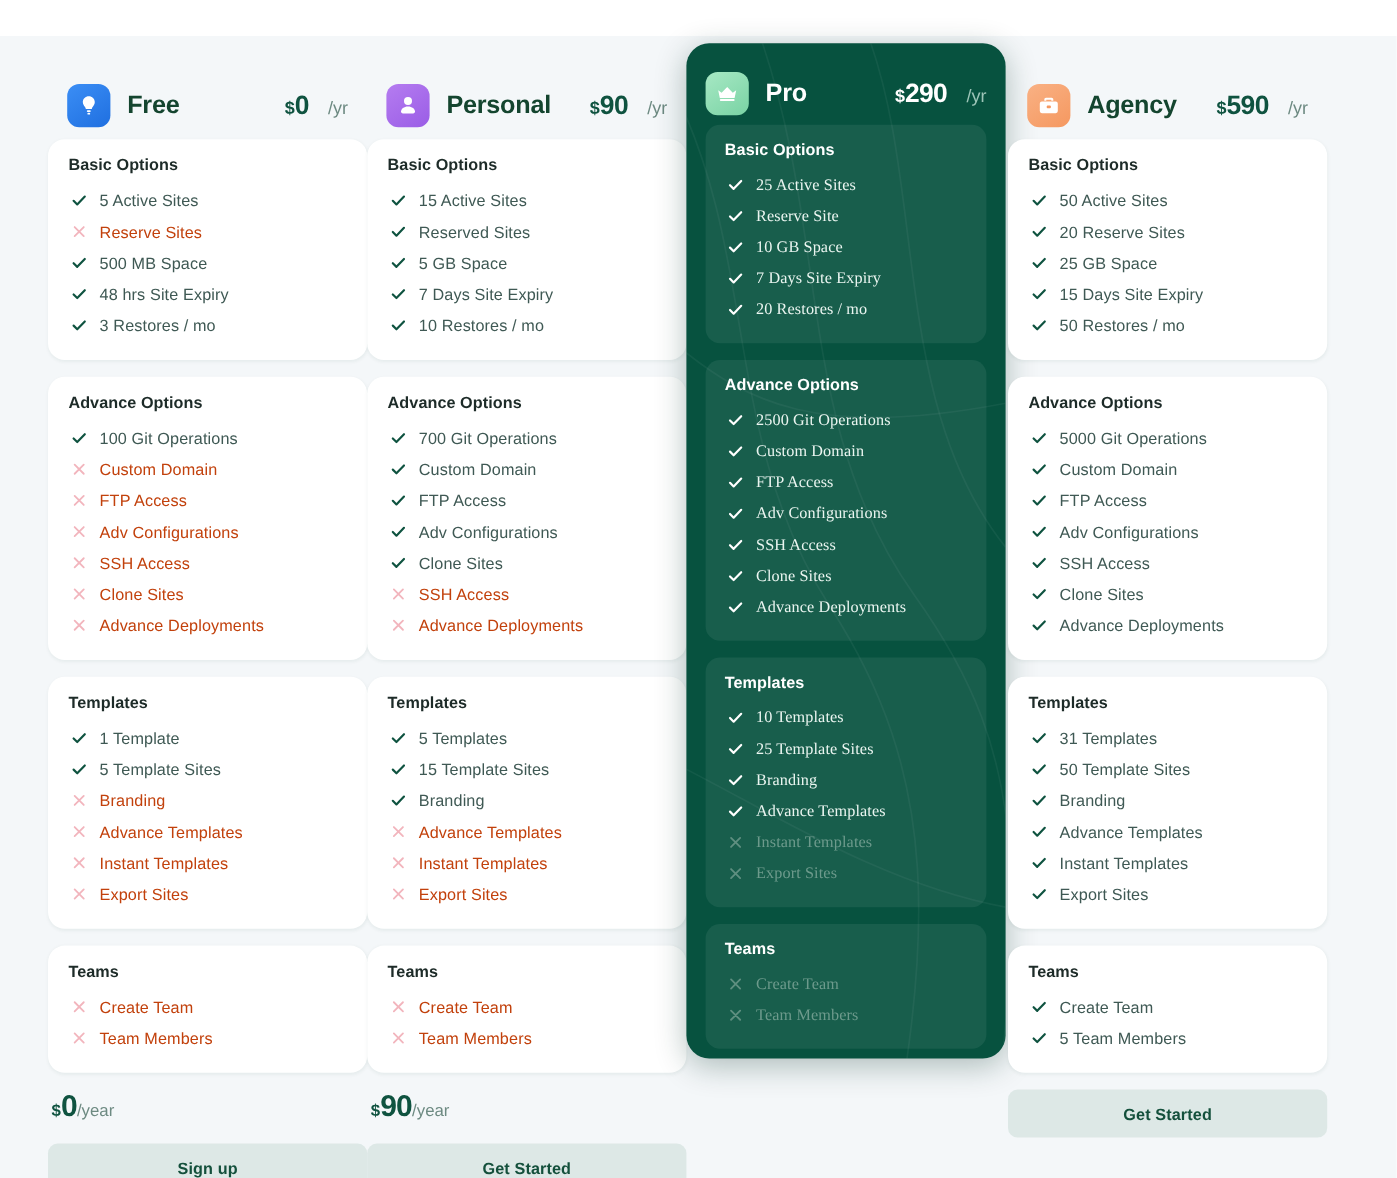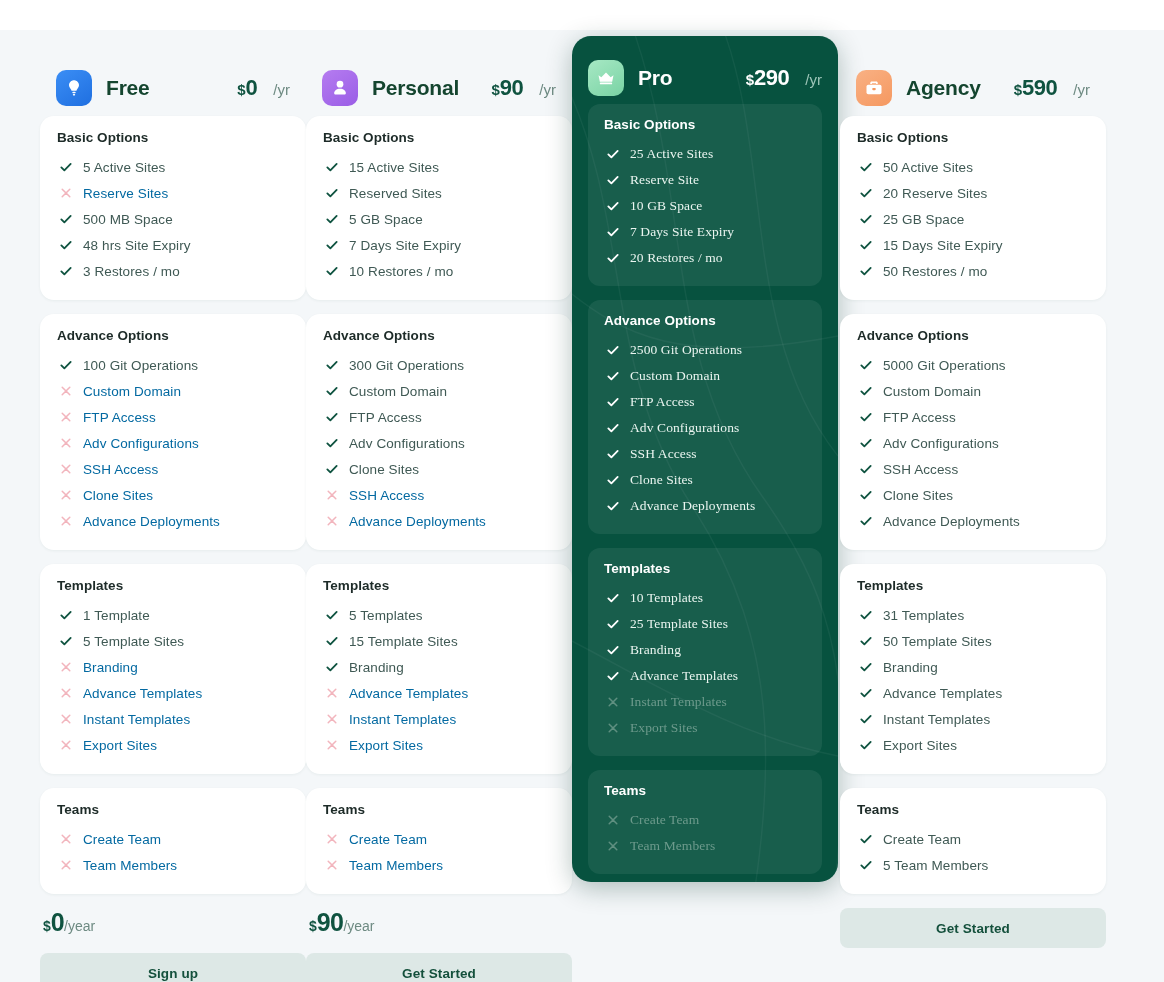--- a/index.html
+++ b/index.html
@@ -95,21 +95,21 @@
     display: flex; align-items: center; justify-content: center;
     margin-right: 9px;
   }
   .feat-ic svg { width: 14px; height: 14px; display: block; }
   .feat-tx {
     font-size: 13.5px;
     color: #3f5954;
     letter-spacing: 0.1px;
     white-space: nowrap;
   }
-  .feat.off .feat-tx { color: #0369a1; }
+  .feat.off .feat-tx { color: #c2410c; }
 
   .price-bottom {
     padding: 0 3px;
     margin: 6px 0 16px 0;
     color: #0f5340;
     white-space: nowrap;
   }
   .price-bottom .cur { font-size: 14px; font-weight: bold; }
   .price-bottom .amt { font-size: 25px; font-weight: bold; letter-spacing: -0.6px; }
   .price-bottom .per { font-size: 14px; color: #6d8a82; font-weight: normal; }
@@ -424,21 +424,21 @@
             </div>
           </div>
           <div class="sec">
             <div class="sec-title">Advance Options</div>
             <div class="feat">
               <span class="feat-ic">
                 <svg viewBox="0 0 24 24" fill="none" stroke="#0f5340" stroke-width="3.1" stroke-linecap="round" stroke-linejoin="round">
                   <path d="M4 12.6l5.2 5.2L20 6.6"></path>
                 </svg>
               </span>
-              <span class="feat-tx">300 Git Operations</span>
+              <span class="feat-tx">700 Git Operations</span>
             </div>
             <div class="feat">
               <span class="feat-ic">
                 <svg viewBox="0 0 24 24" fill="none" stroke="#0f5340" stroke-width="3.1" stroke-linecap="round" stroke-linejoin="round">
                   <path d="M4 12.6l5.2 5.2L20 6.6"></path>
                 </svg>
               </span>
               <span class="feat-tx">Custom Domain</span>
             </div>
             <div class="feat">

